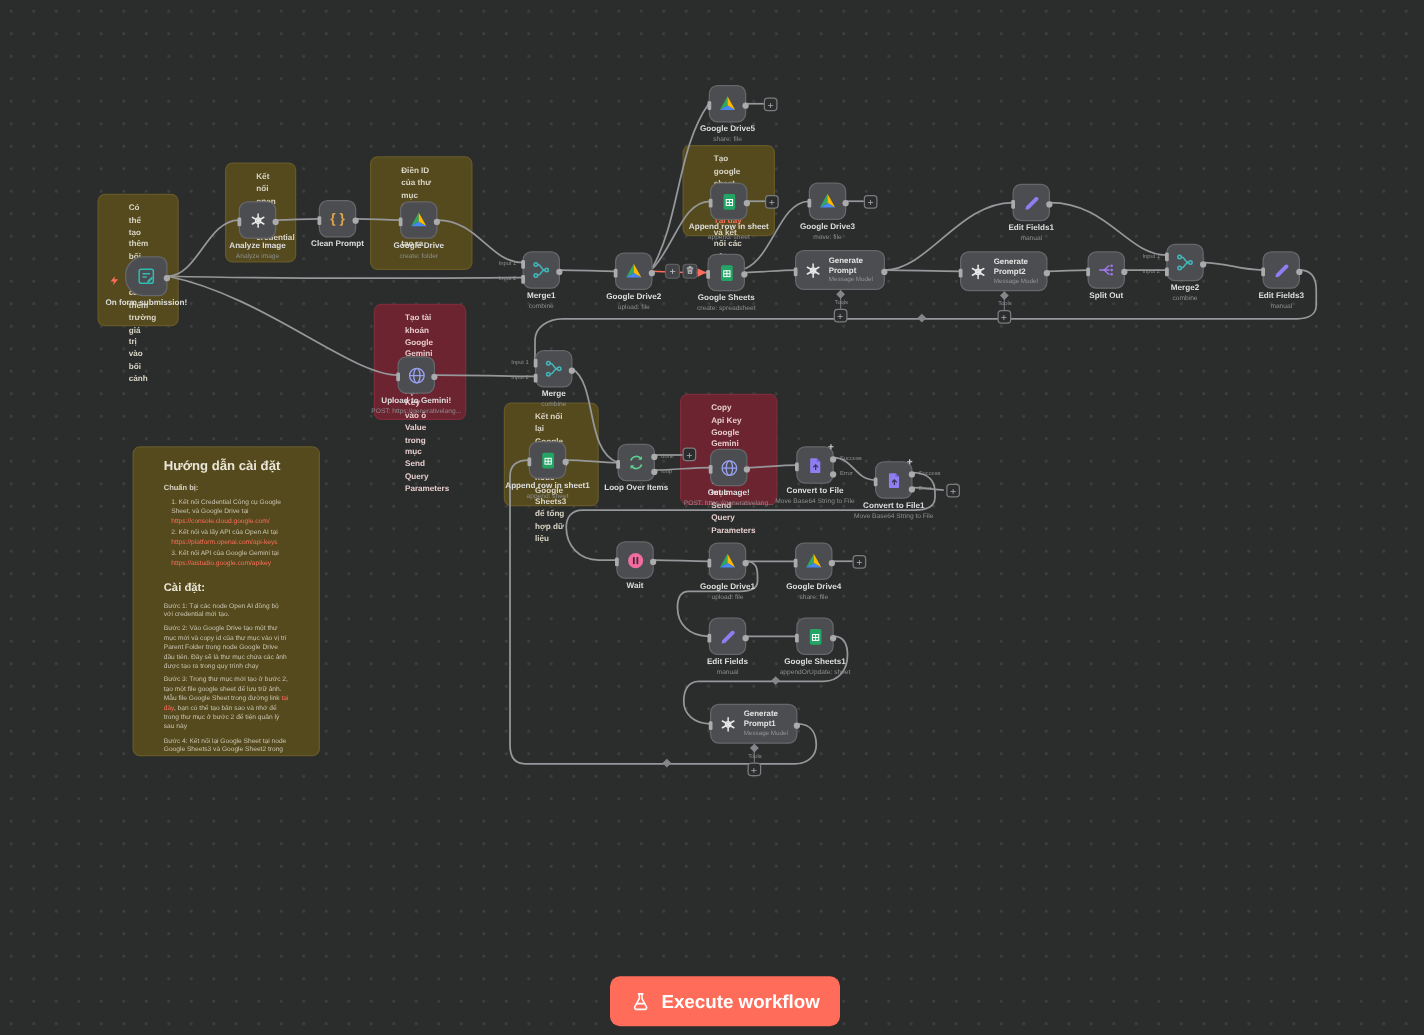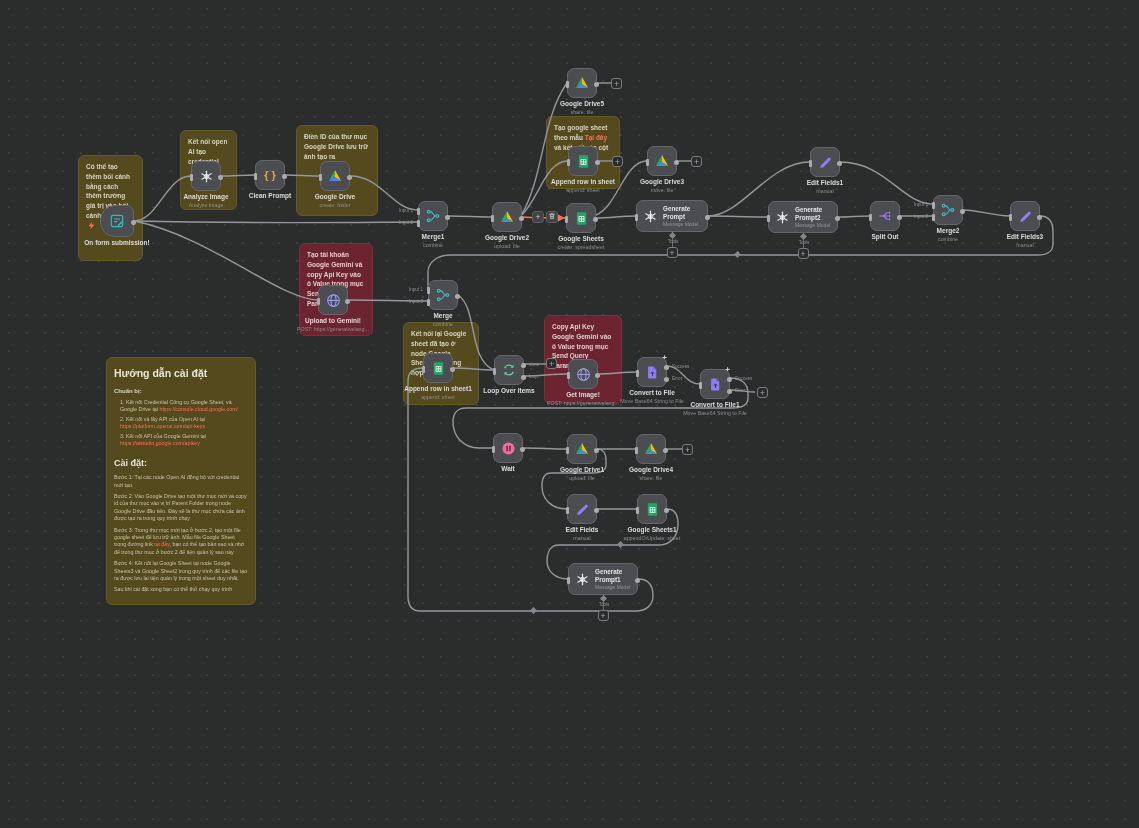--- a/index.html
+++ b/index.html
@@ -1,18 +1,18 @@
 <!DOCTYPE html>
 <html><head>
 <meta charset="utf-8">
 <style>
   html,body{margin:0;padding:0;background:#2b2c2c;font-family:"Liberation Sans",sans-serif;}
   #canvas{position:relative;width:1139px;height:828px;overflow:hidden;background-color:#2b2c2c;
     background-image:radial-gradient(circle,#3e3f3f 1px,transparent 1.3px);background-size:18px 18px;}
-  .sticky{position:absolute;border-radius:6px;padding:6px 7px;box-sizing:border-box;
+  .sticky{position:absolute;border-radius:6px;padding:6px 24px;box-sizing:border-box;
     font-size:6.5px;font-weight:700;line-height:1.5;z-index:1;}
   .sticky.yellow{background:#544a1e;border:1px solid #655927;color:#d9d4c5;}
   .sticky.red{background:#6b2430;border:1px solid #7e2c3a;color:#e6cdcd;}
   .sticky .link{color:#ff6d5a;}
   .sticky.instructions{font-weight:400;color:#c9c3ae;font-size:5.3px;line-height:1.4;}
   .blk{margin:0 0 4px 0;}
   .blk.title{font-size:10.5px;font-weight:700;color:#eae5d6;margin:2px 0 6px 0;}
   .blk.heading{font-size:9px;font-weight:700;color:#eae5d6;margin:9px 0 5px 0;}
   .blk.bold{font-weight:700;font-size:6px;color:#d9d4c5;}
   .blk.item{margin:0 0 2px 6px;}
@@ -41,20 +41,30 @@
   .bolt{position:absolute;z-index:3;}
   svg.wires{position:absolute;left:0;top:0;z-index:2;pointer-events:none;}
   .exec-btn{position:absolute;display:flex;align-items:center;justify-content:center;gap:8px;
     background:#ff6d5a;border:none;border-radius:8px;color:#ffffff;font-weight:700;font-size:15px;
     font-family:"Liberation Sans",sans-serif;z-index:10;cursor:pointer;}
 </style>
 </head>
 <body>
 
 <div id="canvas">
+  <button class="exec-btn" style="left:488px;top:781px;width:184px;height:40px;">
+    <span style="display:flex;">
+      <svg viewBox="0 0 24 24" width="17" height="17" fill="none" stroke="#ffffff" stroke-width="1.8" stroke-linecap="round" stroke-linejoin="round">
+          <path d="M9.5 3h5"></path>
+          <path d="M10.5 3v5.2L5.4 17.6a2 2 0 0 0 1.8 2.9h9.6a2 2 0 0 0 1.8-2.9L13.5 8.2V3"></path>
+          <path d="M8 14h8"></path>
+        </svg>
+    </span>
+    <span>Execute workflow</span>
+  </button>
 <div class="sticky yellow" style="left: 78px; top: 155px; width: 65px; height: 106px;"><span>Có thể tạo thêm bối cảnh bằng cách thêm trường giá trị vào bối cảnh</span></div>
     <div class="sticky yellow" style="left: 180px; top: 130px; width: 57px; height: 80px;"><span>Kết nối open AI tạo credential</span></div>
     <div class="sticky yellow" style="left: 296px; top: 125px; width: 82px; height: 91px;"><span>Điền ID của thư mục Google Drive lưu trữ ảnh tạo ra</span></div>
     <div class="sticky yellow" style="left: 546px; top: 116px; width: 74px; height: 73px;"><span>Tạo google sheet theo mẫu </span><span class="link">Tại đây</span><span> và kết nối các cột</span></div>
     <div class="sticky red" style="left: 299px; top: 243px; width: 74px; height: 93px;"><span>Tạo tài khoản Google Gemini và copy Api Key vào ô Value trong mục Send Query Parameters</span></div>
     <div class="sticky yellow" style="left: 403px; top: 322px; width: 76px; height: 83px;"><span>Kết nối lại Google sheet đã tạo ở node Google Sheets3 để tổng hợp dữ liệu</span></div>
     <div class="sticky red" style="left: 544px; top: 315px; width: 78px; height: 89px;"><span>Copy Api Key Google Gemini vào ô Value trong mục Send Query Parameters</span></div>
     <div class="sticky yellow instructions" style="left: 106px; top: 357px; width: 150px; height: 248px; overflow: hidden;">
       <div class="blk title"><span>Hướng dẫn cài đặt</span></div>
       <div class="blk bold"><span>Chuẩn bị:</span></div>

